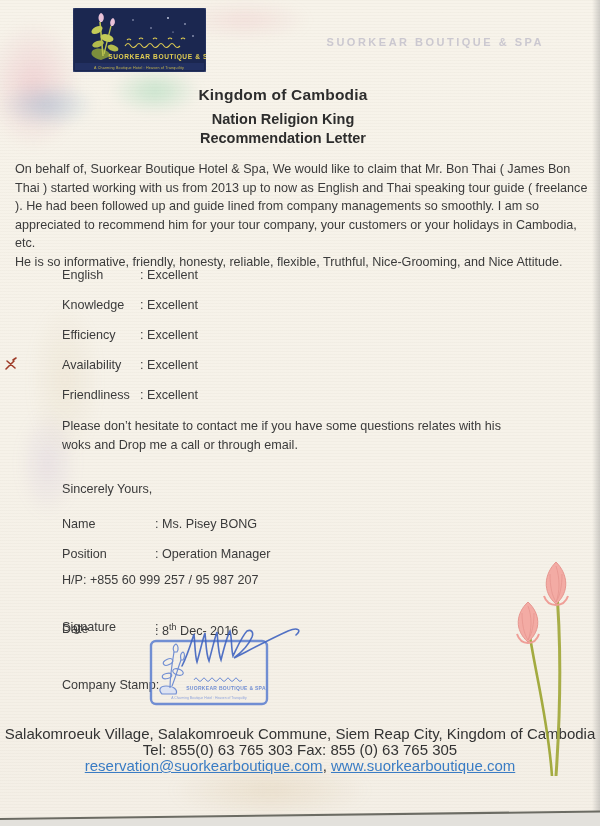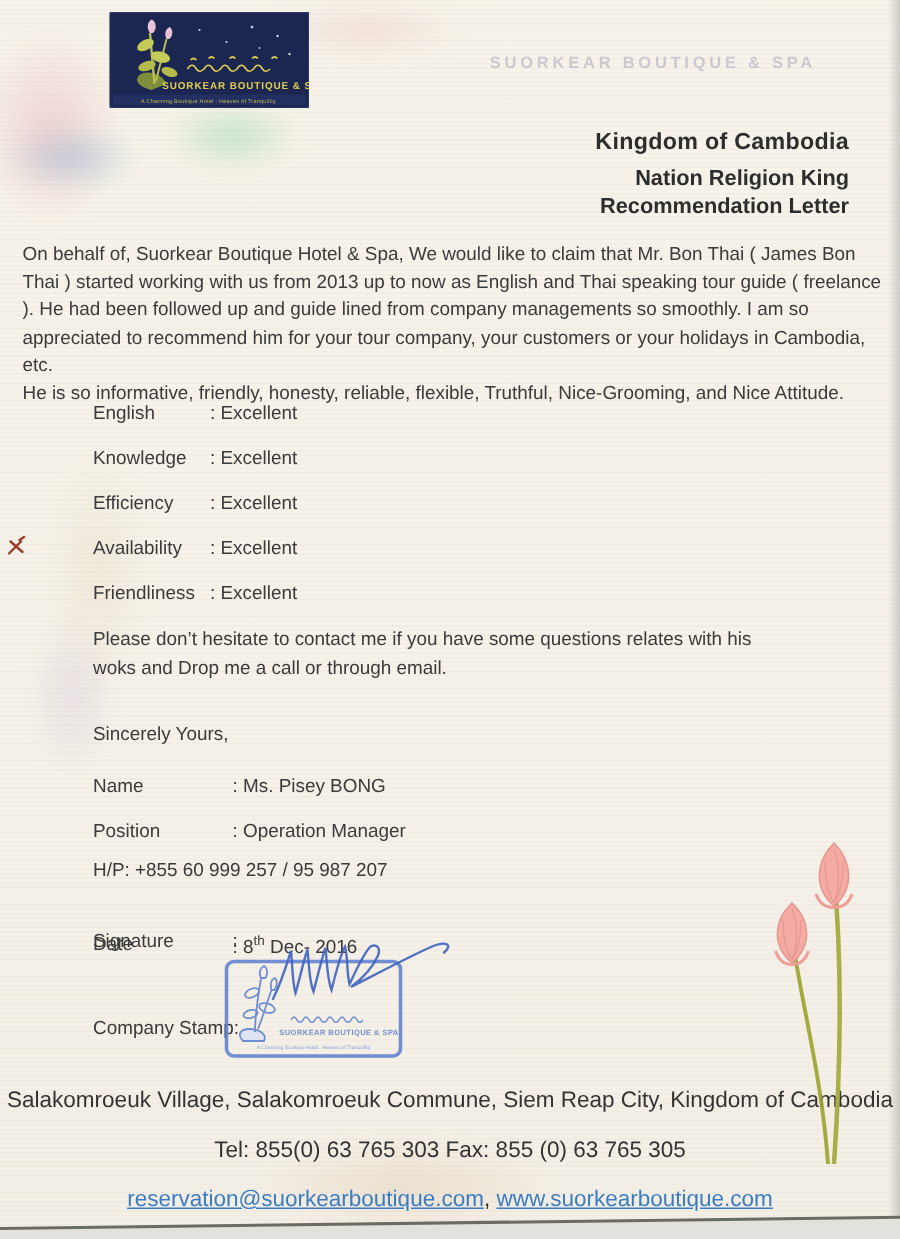--- a/index.html
+++ b/index.html
@@ -23,21 +23,21 @@
   .sm-purple-l  { left:18px;  top:408px; width:60px;  height:110px; background:radial-gradient(closest-side, rgba(160,130,200,0.14), rgba(160,130,200,0)); }
   .sm-tan-b     { left:170px; top:760px; width:200px; height:60px;  background:radial-gradient(closest-side, rgba(200,165,110,0.20), rgba(200,165,110,0)); }
   .sm-tan-m     { left:30px;  top:300px; width:70px;  height:160px; background:radial-gradient(closest-side, rgba(205,180,130,0.14), rgba(205,180,130,0)); }
 
   .edge-right { right:0; top:0; width:8px; height:100%; background:linear-gradient(to left, rgba(140,140,140,0.38), rgba(140,140,140,0)); }
 
   
   .watermark { right:56px; top:36px; font-size:11px; letter-spacing:2.5px; color:#cbc8d0; font-weight:700; }
 
   
-  .title-block { left:0; top:86px; width:566px; text-align:right; color:#2d2d2d; }
+  .title-block { left:0; top:86px; width:566px; text-align:center; color:#2d2d2d; }
   .title-1 { font-size:15.5px; font-weight:600; letter-spacing:0.2px; }
   .title-2 { font-size:14.5px; font-weight:600; margin-top:7px; }
   .title-3 { font-size:14.5px; font-weight:600; margin-top:3px; }
 
   
   .body-par { left:15px; top:160px; width:575px; font-size:12.6px; line-height:18.6px; color:#3b3b3b; }
 
   .rating-row { left:62px; width:360px; height:20px; font-size:12.6px; color:#3b3b3b; }
   .rating-row .lab { position:absolute; left:0; top:0; }
   .rating-row .val { position:absolute; left:78px; top:0; }
@@ -48,21 +48,21 @@
   .sig-row { left:62px; width:420px; height:20px; font-size:12.6px; color:#3b3b3b; }
   .sig-row .lab { position:absolute; left:0; top:0; }
   .sig-row .val { position:absolute; left:93px; top:0; }
 
   .inline-line { left:62px; font-size:12.6px; color:#3b3b3b; }
   a.doc-link { color:#3a7cc4; text-decoration:underline; }
   sup { font-size:9px; }
 
   
   .footer { left:0; top:726px; width:600px; text-align:center; font-size:15px; line-height:15px; color:#333; }
-  .footer .f2 { margin-top:18px; }
+  .footer .f2 { margin-top:1px; }
 
   
   .scan-bottom { left:0; top:0; width:600px; height:826px; pointer-events:none; }
 
   .xmark { left:3px; top:355px; width:16px; height:20px; }
 </style>
 </head>
 <body>
 
 <div id="page">

